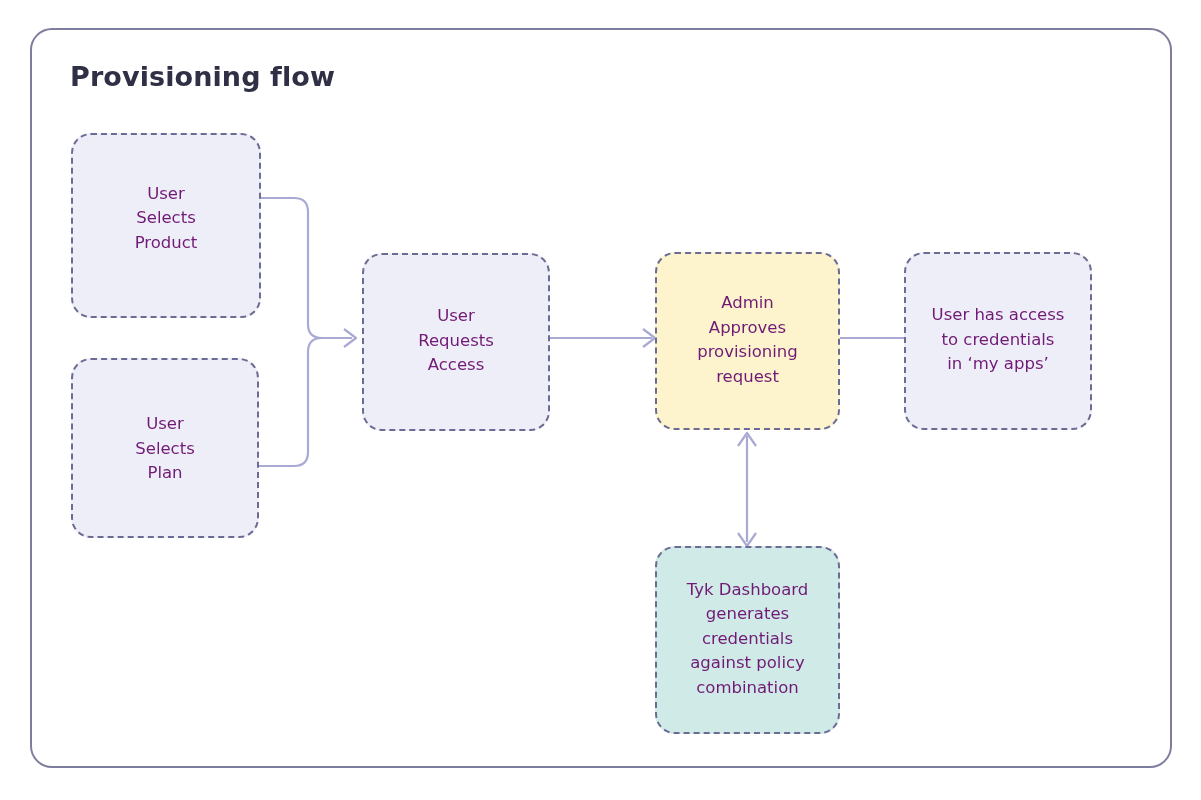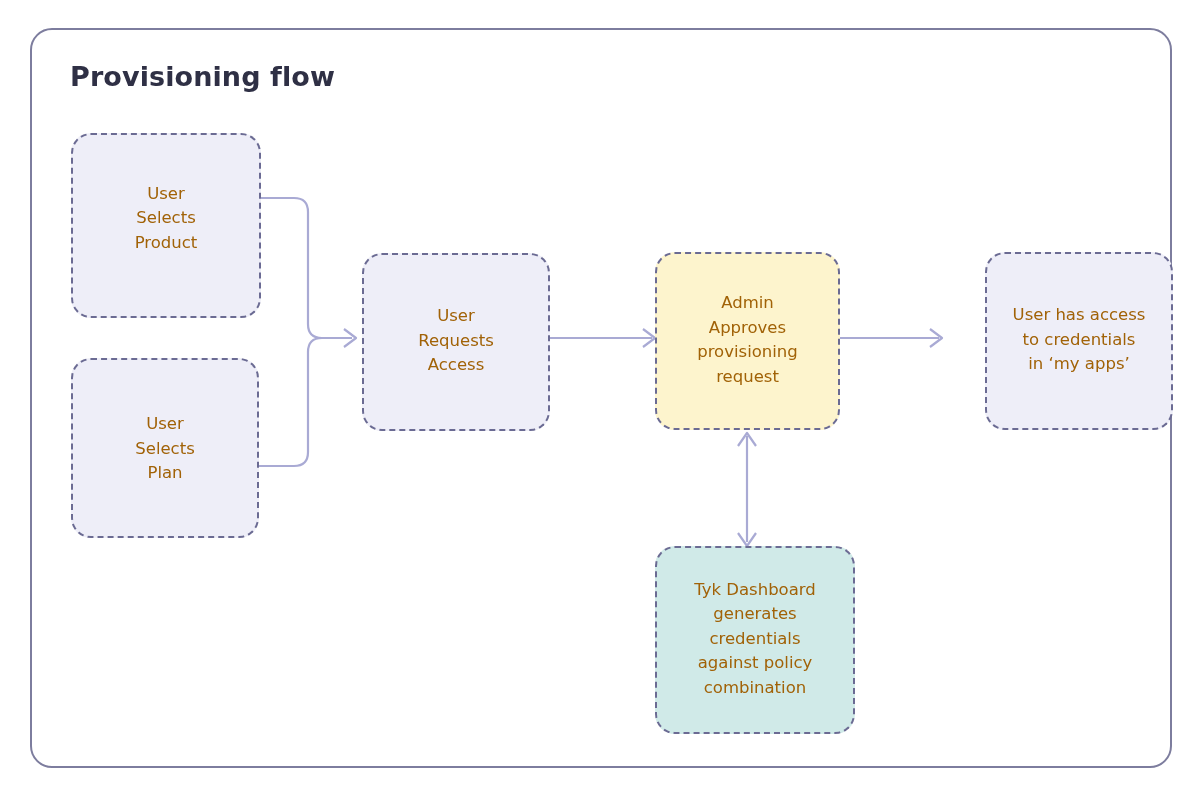--- a/index.html
+++ b/index.html
@@ -45,44 +45,44 @@
     position: absolute;
     box-sizing: border-box;
     border: 2.5px dashed #6b6b93;
     border-radius: 20px;
     display: flex;
     align-items: center;
     justify-content: center;
     text-align: center;
     font-size: 16.5px;
     line-height: 24.5px;
-    color: #a16207;
+    color: #701a75;
     padding: 4px 16px;
   }
   .node .label {
     white-space: pre-line;
     display: block;
   }
   
   .fill-lavender { background: #eeeef8; }
   .fill-yellow   { background: #fdf4cd; }
   .fill-teal     { background: #d0eae8; }
 
   
   #node-select-product { left: 71px;  top: 133px; width: 190px; height: 185px; }
   #node-select-product .label { transform: translateY(-7px); }
   #node-select-plan    { left: 71px;  top: 358px; width: 188px; height: 180px; }
   #node-select-plan .label { transform: translateY(1px); }
   #node-request-access { left: 362px; top: 253px; width: 188px; height: 178px; }
   #node-request-access .label { transform: translateY(-1px); }
   #node-admin-approves { left: 655px; top: 252px; width: 185px; height: 178px; }
   #node-admin-approves .label { transform: translateY(-1px); }
-  #node-user-access    { left: 985px; top: 252px; width: 188px; height: 178px; }
+  #node-user-access    { left: 904px; top: 252px; width: 188px; height: 178px; }
   #node-user-access .label { transform: translateY(-1px); }
-  #node-tyk-dashboard  { left: 655px; top: 546px; width: 200px; height: 188px; }
+  #node-tyk-dashboard  { left: 655px; top: 546px; width: 185px; height: 188px; }
   #node-tyk-dashboard .label { transform: translateY(-1px); }
 
   svg.edges {
     position: absolute;
     left: 0;
     top: 0;
     width: 1201px;
     height: 800px;
     pointer-events: none;
     overflow: visible;

